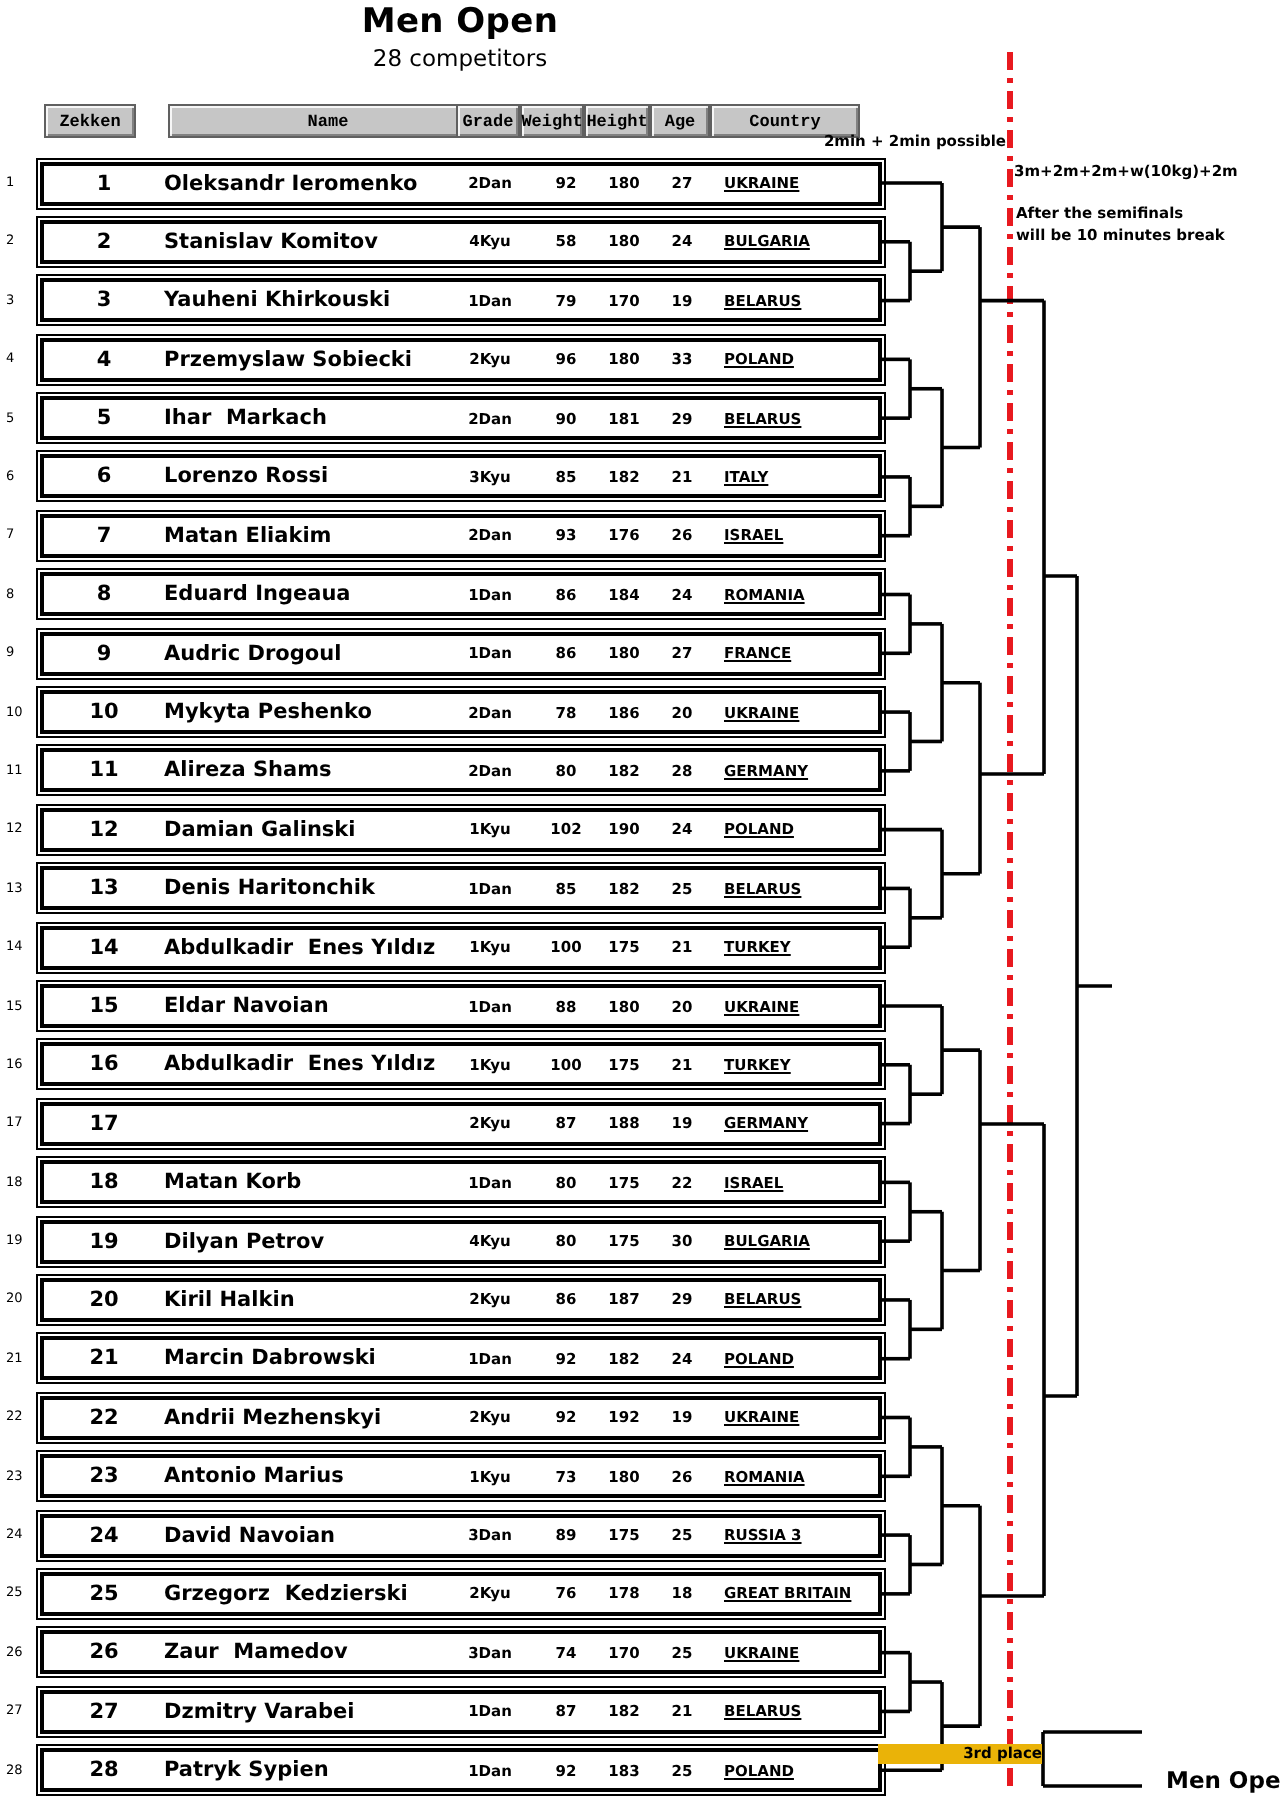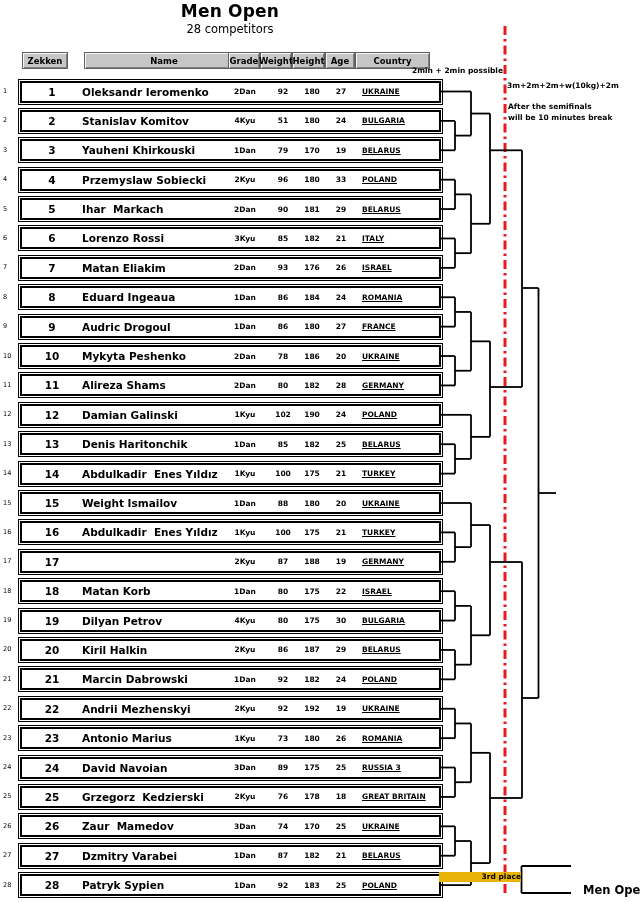--- a/index.html
+++ b/index.html
@@ -4,21 +4,21 @@
 <style>
   html,body{margin:0;padding:0;background:#ffffff;}
   body{width:640px;height:902px;position:relative;font-family:"DejaVu Sans","Liberation Sans",sans-serif;color:#000;}
   .page{position:absolute;left:0;top:0;width:640px;height:902px;overflow:hidden;}
   .abs{position:absolute;}
   .title{top:1px;left:0;width:460px;text-align:center;font-size:17px;font-weight:bold;letter-spacing:.2px;}
   .subtitle{top:22px;left:0;width:460px;text-align:center;font-size:11.5px;}
   .header-cell{top:52px;height:15px;background:#c6c6c6;border:1px solid #606060;
     box-shadow:inset 1px 1px 0 rgba(255,255,255,.85), inset -1px -1px 0 rgba(0,0,0,.35);
     display:flex;align-items:center;justify-content:center;
-    font-size:8.5px;font-weight:bold;z-index:3;}
+    font-size:8.5px;font-weight:bold;z-index:3;font-family:Liberation Mono, monospace;}
   .row-num{width:14px;text-align:left;font-size:6.5px;z-index:3;}
   .row-box{left:20px;width:417px;height:18px;background:#fff;border:2px solid #000;
     outline:1px solid #000;outline-offset:1px;z-index:4;}
   .cell{position:absolute;top:0;height:100%;display:flex;align-items:center;overflow:visible;}
   .c-num{left:10px;width:40px;justify-content:center;font-size:10.5px;font-weight:bold;}
   .c-name{left:60px;width:150px;font-size:10.5px;font-weight:bold;white-space:pre;}
   .c-grade{left:203px;width:40px;justify-content:center;font-size:7.5px;font-weight:bold;}
   .c-weight{left:243px;width:36px;justify-content:center;font-size:7.5px;font-weight:bold;}
   .c-height{left:272px;width:36px;justify-content:center;font-size:7.5px;font-weight:bold;}
   .c-age{left:301px;width:36px;justify-content:center;font-size:7.5px;font-weight:bold;}
@@ -54,21 +54,21 @@
         <span class="cell c-weight">92</span>
         <span class="cell c-height">180</span>
         <span class="cell c-age">27</span>
         <span class="cell c-country">UKRAINE</span>
       </div>
       <div class="abs row-num" style="left: 3px; top: 116.393px;">2</div>
       <div class="abs row-box" style="top: 109.893px;">
         <span class="cell c-num">2</span>
         <span class="cell c-name">Stanislav Komitov</span>
         <span class="cell c-grade">4Kyu</span>
-        <span class="cell c-weight">51</span>
+        <span class="cell c-weight">58</span>
         <span class="cell c-height">180</span>
         <span class="cell c-age">24</span>
         <span class="cell c-country">BULGARIA</span>
       </div>
       <div class="abs row-num" style="left: 3px; top: 145.786px;">3</div>
       <div class="abs row-box" style="top: 139.286px;">
         <span class="cell c-num">3</span>
         <span class="cell c-name">Yauheni Khirkouski</span>
         <span class="cell c-grade">1Dan</span>
         <span class="cell c-weight">79</span>
@@ -182,21 +182,21 @@
         <span class="cell c-name">Abdulkadir  Enes Yıldız</span>
         <span class="cell c-grade">1Kyu</span>
         <span class="cell c-weight">100</span>
         <span class="cell c-height">175</span>
         <span class="cell c-age">21</span>
         <span class="cell c-country">TURKEY</span>
       </div>
       <div class="abs row-num" style="left: 3px; top: 498.502px;">15</div>
       <div class="abs row-box" style="top: 492.002px;">
         <span class="cell c-num">15</span>
-        <span class="cell c-name">Weight Ismailov</span>
+        <span class="cell c-name">Eldar Navoian</span>
         <span class="cell c-grade">1Dan</span>
         <span class="cell c-weight">88</span>
         <span class="cell c-height">180</span>
         <span class="cell c-age">20</span>
         <span class="cell c-country">UKRAINE</span>
       </div>
       <div class="abs row-num" style="left: 3px; top: 527.895px;">16</div>
       <div class="abs row-box" style="top: 521.395px;">
         <span class="cell c-num">16</span>
         <span class="cell c-name">Abdulkadir  Enes Yıldız</span>

